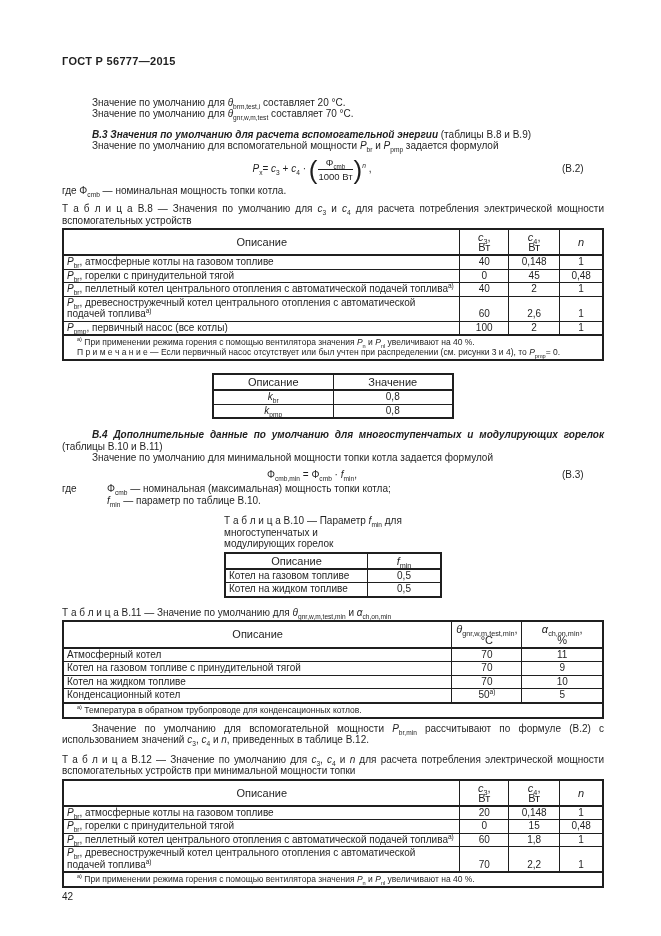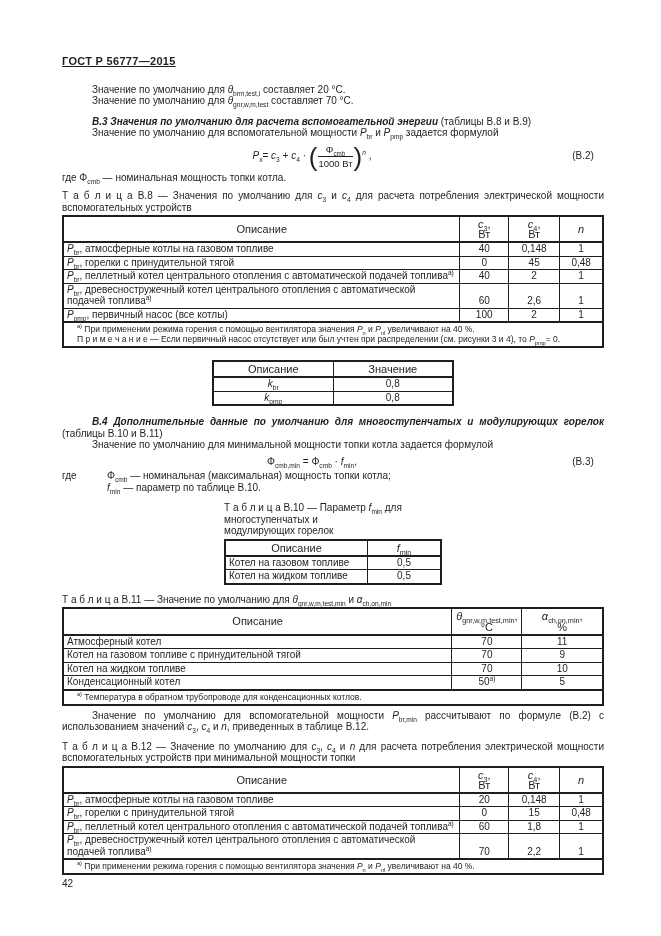--- a/index.html
+++ b/index.html
@@ -9,25 +9,25 @@
     background:#fff;color:#1f1f1f;position:relative;overflow:hidden;
     font-family:"Liberation Sans","DejaVu Sans",sans-serif;
     font-size:10px;line-height:11.5px;
   }
   p{margin:0;}
   .ind{text-indent:30px;}
   .justify{text-align:justify;}
   .bd{font-weight:bold;font-style:italic;}
   .it{font-style:italic;}
   sub,sup{font-size:0.66em;line-height:0;}
-  .doc-number{font-weight:bold;font-size:11px;letter-spacing:.3px;margin-bottom:16px;text-decoration:underline;}
+  .doc-number{font-weight:bold;font-size:11px;letter-spacing:.3px;margin-bottom:29px;}
   .heading{margin-top:9px;}
   .formula-row{display:flex;align-items:center;margin:5px 0 3px;}
   .formula-center{flex:1;text-align:center;}
-  .formula-num{width:42px;text-align:center;}
+  .formula-num{width:42px;text-align:left;}
   .frac{display:inline-flex;flex-direction:column;vertical-align:middle;text-align:center;margin:0 1px;font-size:9.5px;line-height:11px;}
   .frac .num{border-bottom:1px solid #1f1f1f;padding:0 4px 1px;}
   .frac .den{padding-top:1px;}
   .paren{font-size:26px;line-height:0;vertical-align:middle;font-weight:300;}
   .exp{font-style:italic;}
   .mb6{margin-bottom:6px;}
   .table-title{margin:7px 0 2px;line-height:11.5px;}
   table.gt{border-collapse:collapse;border:2px solid #1f1f1f;width:100%;table-layout:fixed;}
   .gt th,.gt td{border:1px solid #1f1f1f;}
   .gt th{font-weight:normal;text-align:center;vertical-align:middle;font-size:11px;line-height:10px;padding:2px;}

